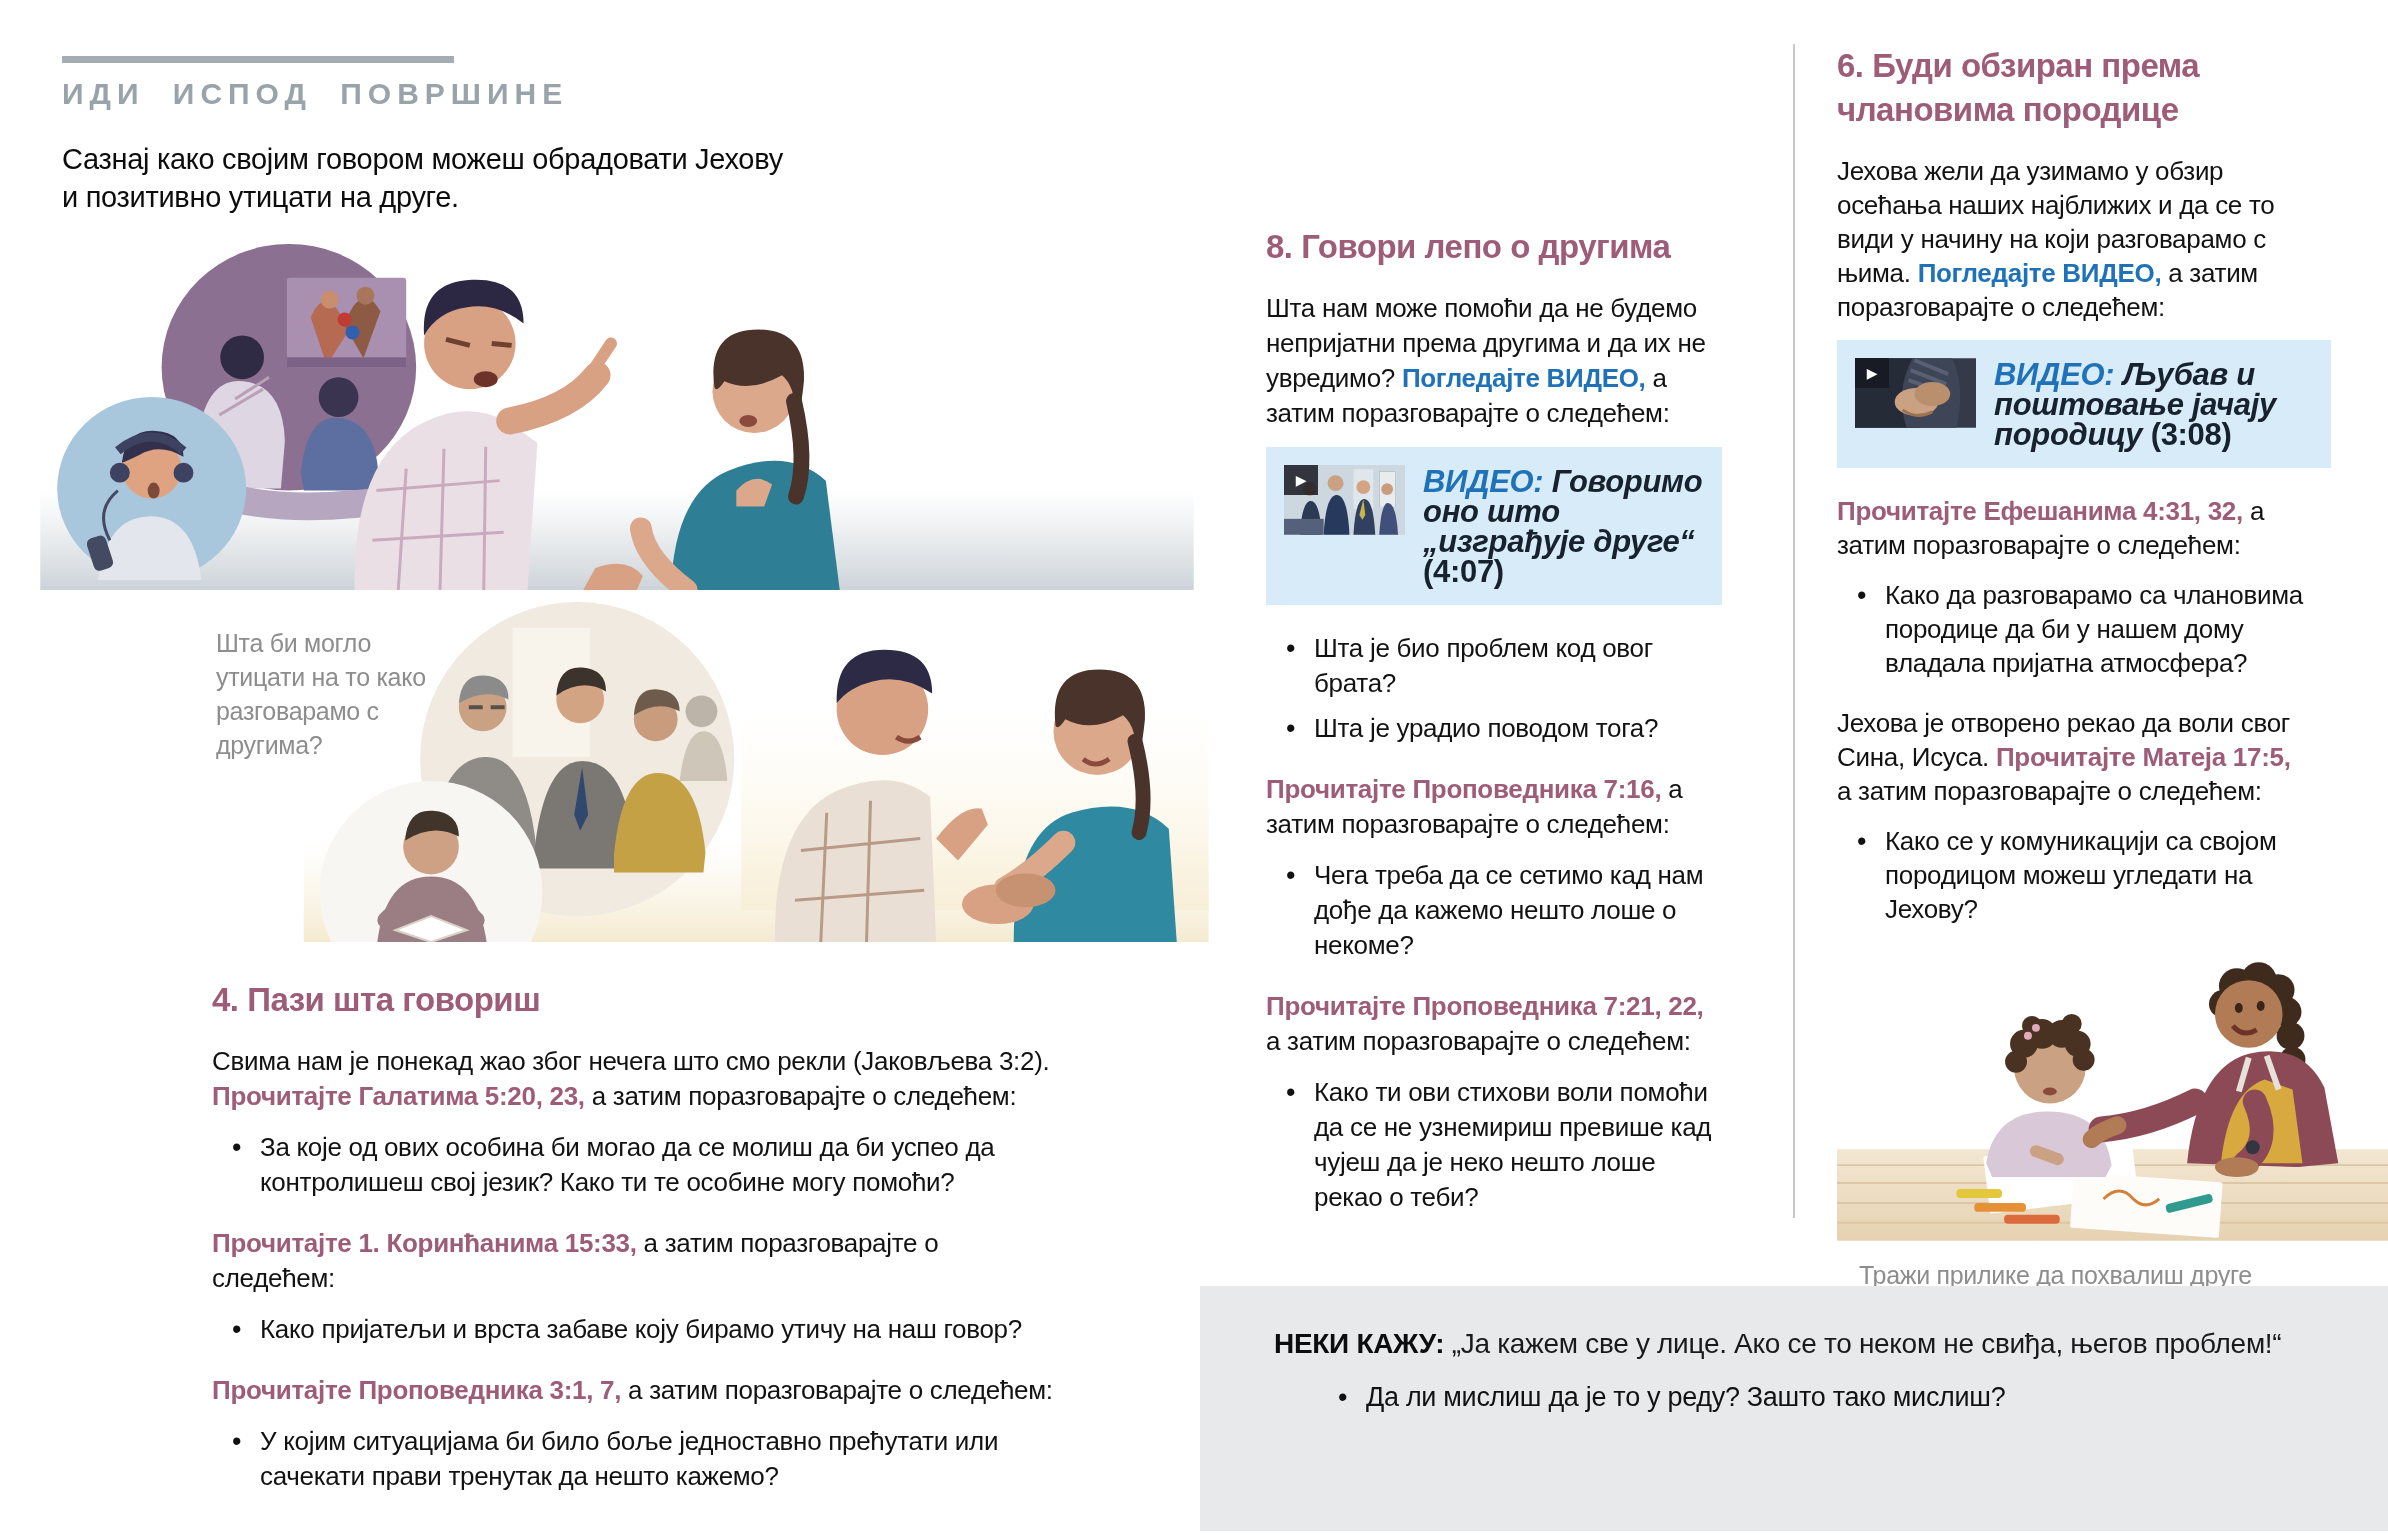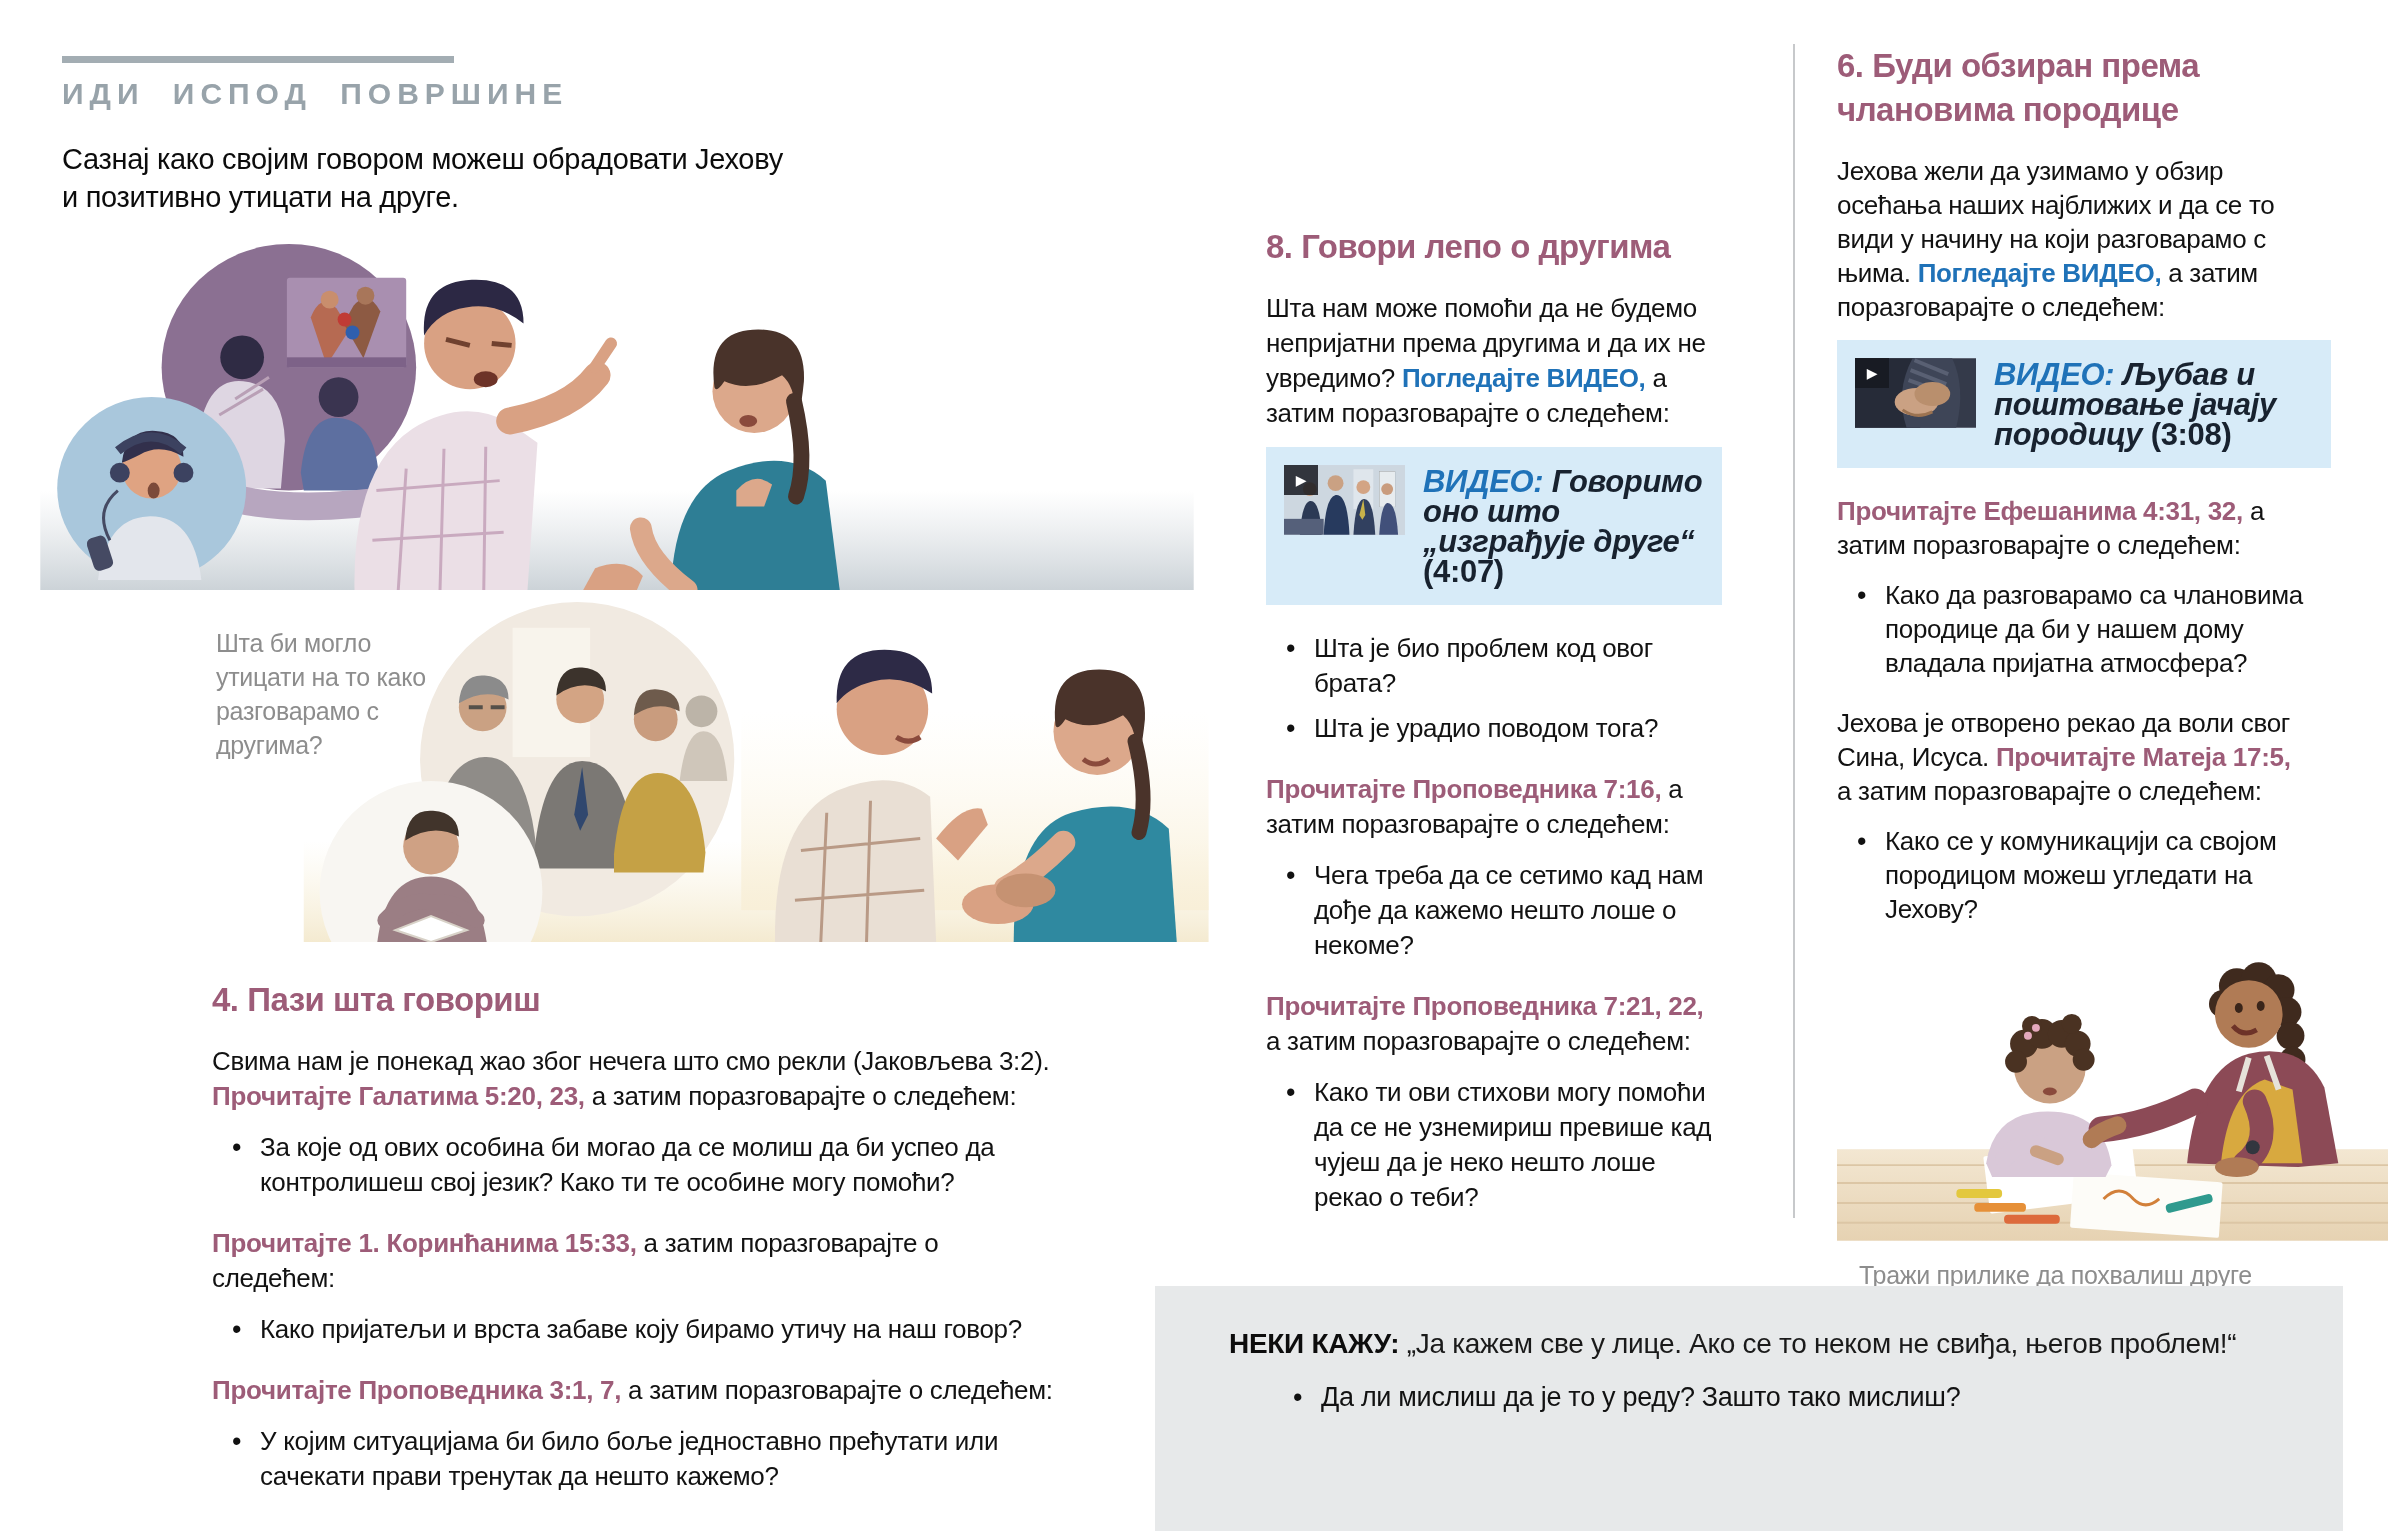--- a/index.html
+++ b/index.html
@@ -62,21 +62,21 @@
   }
   .vtext { font-size:31px; line-height:30px; font-weight:700; font-style:italic; color:#18222f; padding-top:2px; }
   .vtext .vlabel { color:#1f72b8; font-style:italic; }
   .vtext .vduration { font-style:normal; }
 
   
   .family-fig { margin:18px 0 0; width:551px; }
   .family-caption { margin:16px 0 0 22px; font-size:25px; color:#8d8d8d; }
 
   
-  .some-say { position:absolute; left:1155px; top:1286px; width:1188px; height:245px; background:#e7e9ea; }
+  .some-say { position:absolute; left:1200px; top:1286px; width:1188px; height:245px; background:#e7e9ea; }
   .some-say-inner { padding:42px 60px 0 74px; }
   .ss-label { font-weight:700; font-size:28px; color:#0d0d0d; }
   .ss-quote { font-size:28px; color:#1a1a1a; }
   .some-say ul.bullets { margin:20px 0 0; padding-left:92px; }
   .some-say ul.bullets li { font-size:27px; }
 </style>
 </head>
 <body>
 
 <div class="page">
@@ -263,21 +263,21 @@
       <li>Шта је урадио поводом тога?</li>
     </ul>
 
     <p class="body-p"><span class="ref">Прочитајте Проповедника 7:16,</span><span> а затим поразговарајте о следећем:</span></p>
     <ul class="bullets">
       <li>Чега треба да се сетимо кад нам дође да кажемо нешто лоше о некоме?</li>
     </ul>
 
     <p class="body-p"><span class="ref">Прочитајте Проповедника 7:21, 22,</span><span> а затим поразговарајте о следећем:</span></p>
     <ul class="bullets">
-      <li>Како ти ови стихови могу помоћи да се не узнемириш превише кад чујеш да је неко нешто лоше рекао о теби?</li>
+      <li>Како ти ови стихови воли помоћи да се не узнемириш превише кад чујеш да је неко нешто лоше рекао о теби?</li>
     </ul>
   </section>
 
   <div class="divider"></div>
 
   <section class="right-col">
     <h2 class="sec-title narrow">6. Буди обзиран према члановима породице</h2>
     <p class="body-p narrow"><span>Јехова жели да узимамо у обзир осећања наших најближих и да се то види у начину на који разговарамо с њима.</span><span class="vlink"> Погледајте ВИДЕО,</span><span> а затим поразговарајте о следећем:</span></p>
 
     <div class="video-box narrow">

